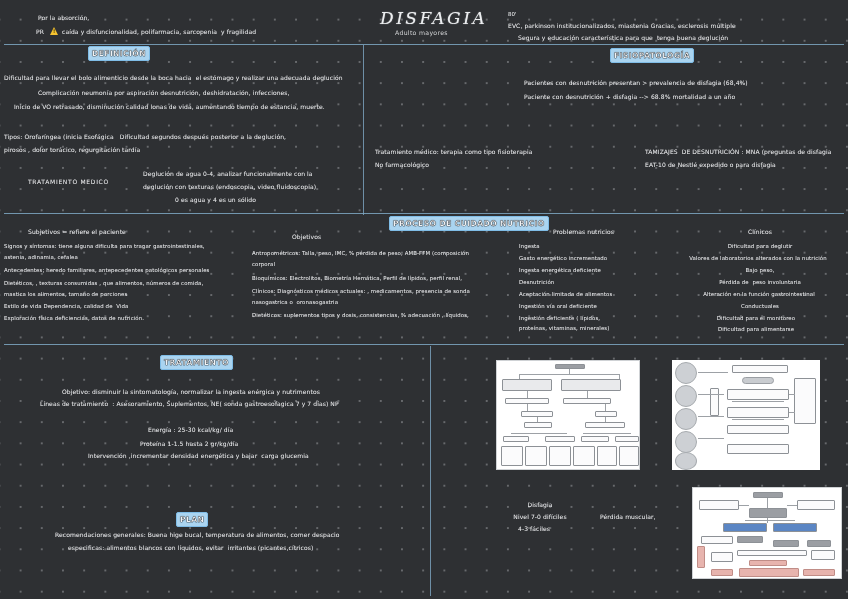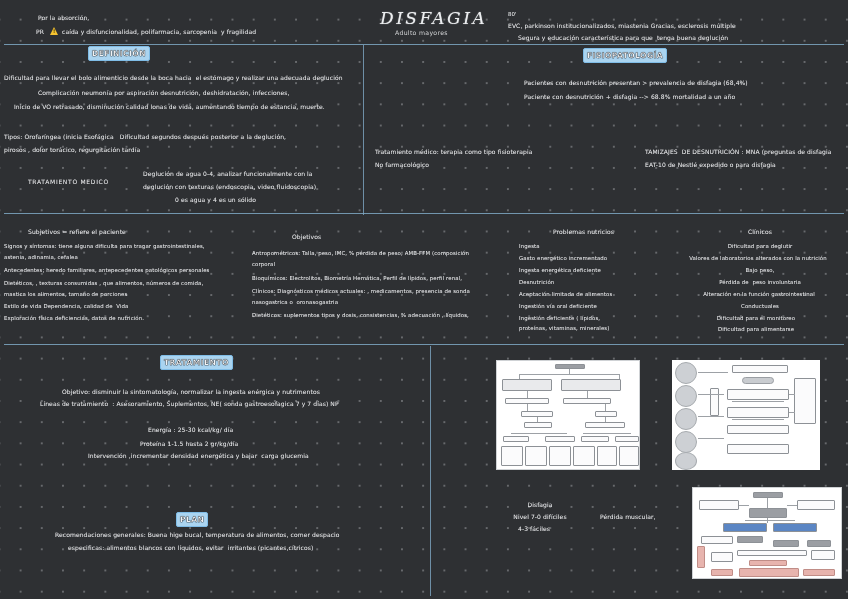--- a/index.html
+++ b/index.html
@@ -170,35 +170,38 @@
   <div class="note sm" style="left:14px; top:103px;">Inicio de VO retrasado, disminución calidad lonas de vida, aumentando tiempo de estancia, muerte.</div>
 
   <div class="note sm" style="left:4px; top:133px;">Tipos: Orofaríngea (inicia Esofágica   Dificultad segundos después posterior a la deglución,</div>
   <div class="note sm" style="left:4px; top:146px;">pirosos , dolor torácico, regurgitación tardía</div>
 
   <div class="note sm" style="left:28px; top:178px; letter-spacing:0.7px;">TRATAMIENTO MEDICO</div>
   <div class="note sm" style="left:143px; top:170px;">Deglución de agua 0-4, analizar funcionalmente con la</div>
   <div class="note sm" style="left:143px; top:183px;">deglución con texturas (endoscopia, video fluidoscopia)</div>
   <div class="note sm" style="left:175px; top:196px;">0 es agua y 4 es un sólido</div>
 
-  <div class="chip" style="left:583px; top:48px;">
+  <div class="chip" style="left:610px; top:48px;">
     <span>FISIOPATOLOGÍA</span>
   </div>
 
   <div class="note sm" style="left:524px; top:79px;">Pacientes con desnutrición presentan &gt; prevalencia de disfagia (68,4%)</div>
   <div class="note sm" style="left:524px; top:93px;">Paciente con desnutrición + disfagia --&gt; 68.8% mortalidad a un año</div>
 
   <div class="note sm" style="left:375px; top:148px;">Tratamiento médico: terapia como tipo fisioterapia</div>
   <div class="note sm" style="left:375px; top:161px;">No farmacológico</div>
 
   <div class="note sm" style="left:645px; top:148px;">TAMIZAJES  DE DESNUTRICIÓN : MNA (preguntas de disfagia</div>
   <div class="note sm" style="left:645px; top:161px;">EAT-10 de Nestlé expedido o para disfagia</div>
 
   <div class="hline" style="left:4px; top:213px; width:840px;"></div>
 
+  <div class="chip" style="left:389px; top:216px;">
+    <span>PROCESO DE CUIDADO NUTRICIO</span>
+  </div>
 
   <div class="note sm" style="left:28px; top:228px;">Subjetivos = refiere el paciente</div>
   <div class="note tiny" style="left:4px; top:243px;">Signos y síntomas: tiene alguna dificulta para tragar gastrointestinales,</div>
   <div class="note tiny" style="left:4px; top:254px;">astenia, adinamia, cefalea</div>
   <div class="note tiny" style="left:4px; top:267px;">Antecedentes; heredo familiares, antepecedentes patológicos personales</div>
   <div class="note tiny" style="left:4px; top:280px;">Dietéticos, , texturas consumidas , que alimentos, números de comida,</div>
   <div class="note tiny" style="left:4px; top:291px;">mastica los alimentos, tamaño de porciones</div>
   <div class="note tiny" style="left:4px; top:303px;">Estilo de vida Dependencia, calidad de  Vida</div>
   <div class="note tiny" style="left:4px; top:315px;">Exploración física deficiencias, datos de nutrición.</div>
 

